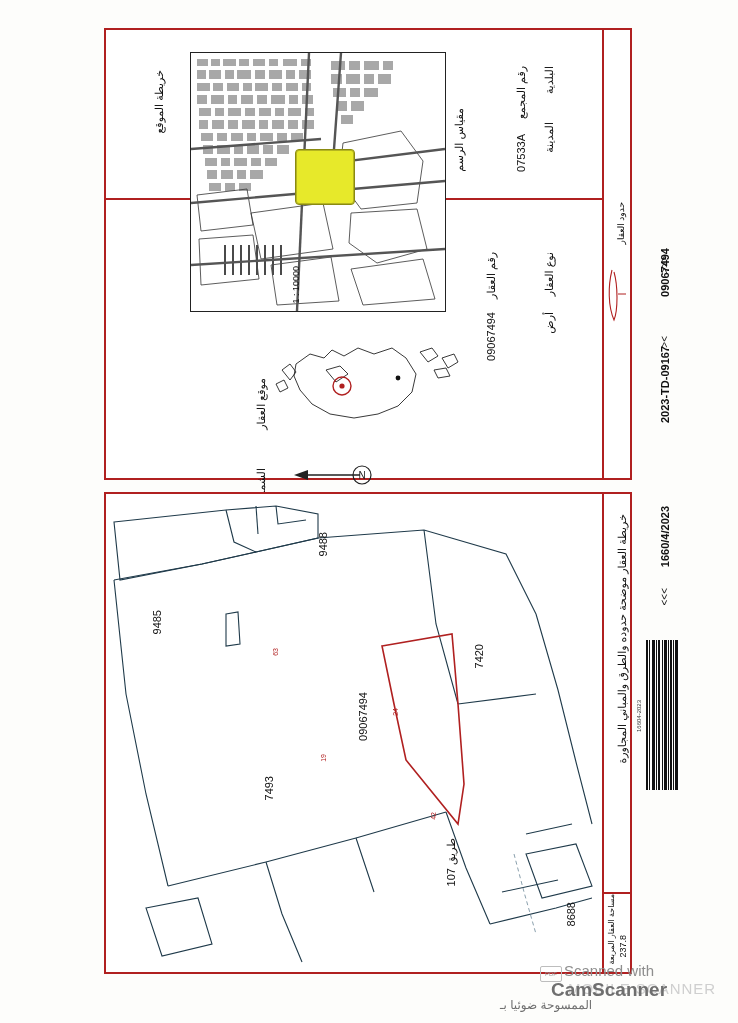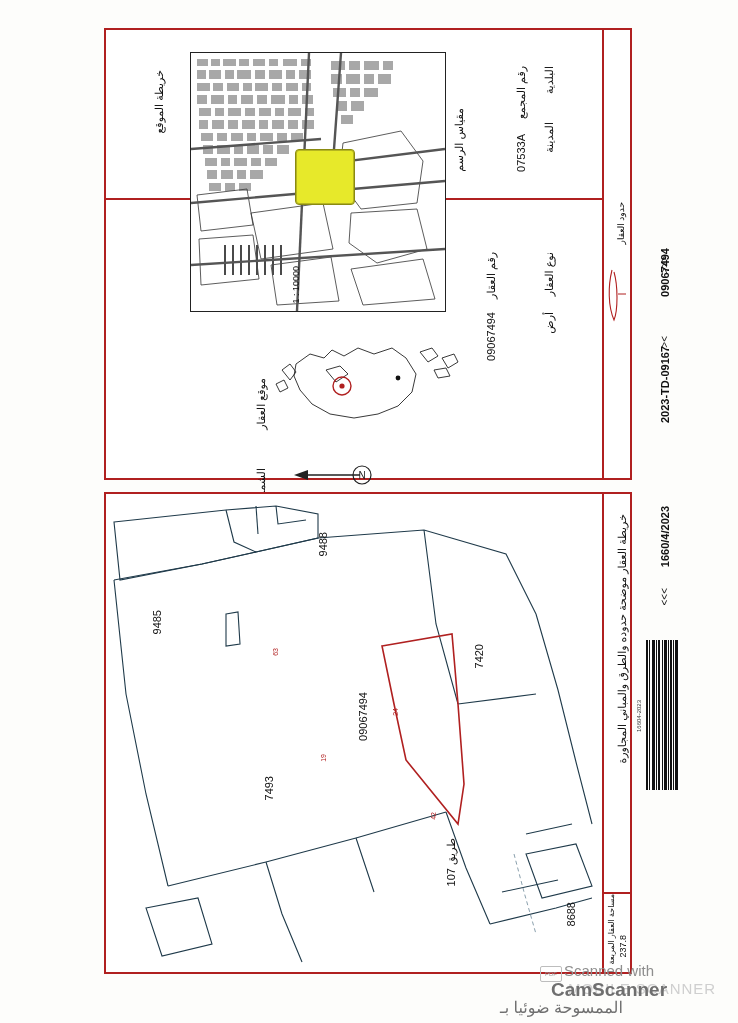--- a/index.html
+++ b/index.html
@@ -106,21 +106,21 @@
   #wm-ghost{
     position:absolute;left:568px;top:980px;font-size:15px;
     color:#cfcfcf;letter-spacing:1px;
   }
   #wm-pdf{
     position:absolute;left:540px;top:966px;width:20px;height:14px;
     border:1px solid #bdbdbd;border-radius:2px;font-size:6px;
     color:#9a9a9a;text-align:center;line-height:14px;
   }
   #wm-ar{
-    position:absolute;left:500px;top:998px;font-size:16px;color:#6f6f6f;
+    position:absolute;left:500px;top:998px;font-size:12px;color:#6f6f6f;
     direction:rtl;
   }
 </style>
 </head>
 <body>
 
 <div class="page">
 
   <div id="top-panel">
 

